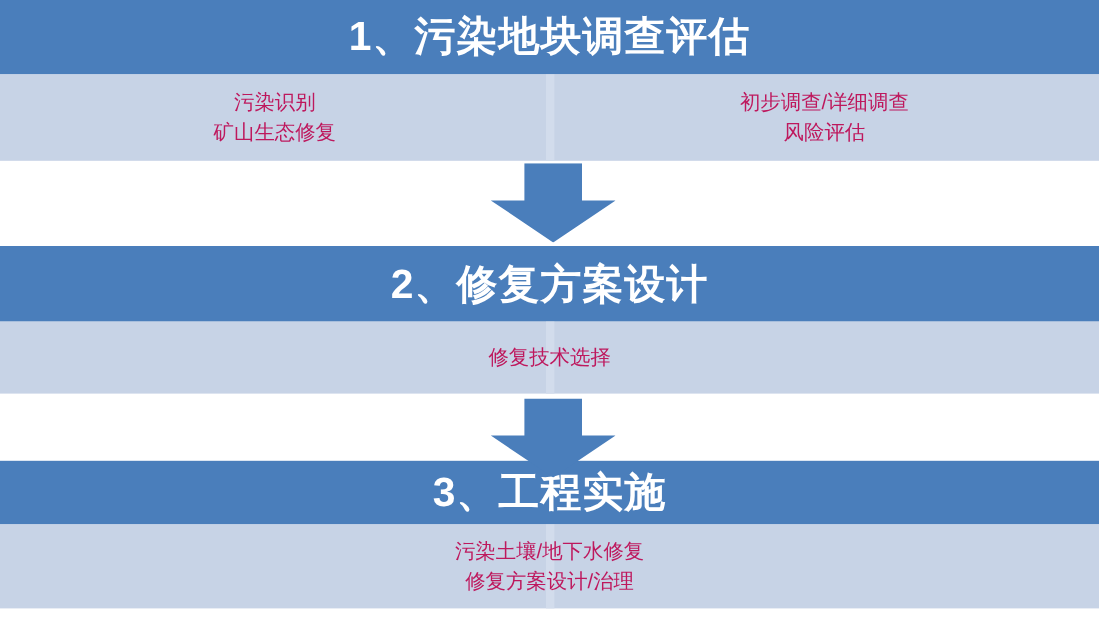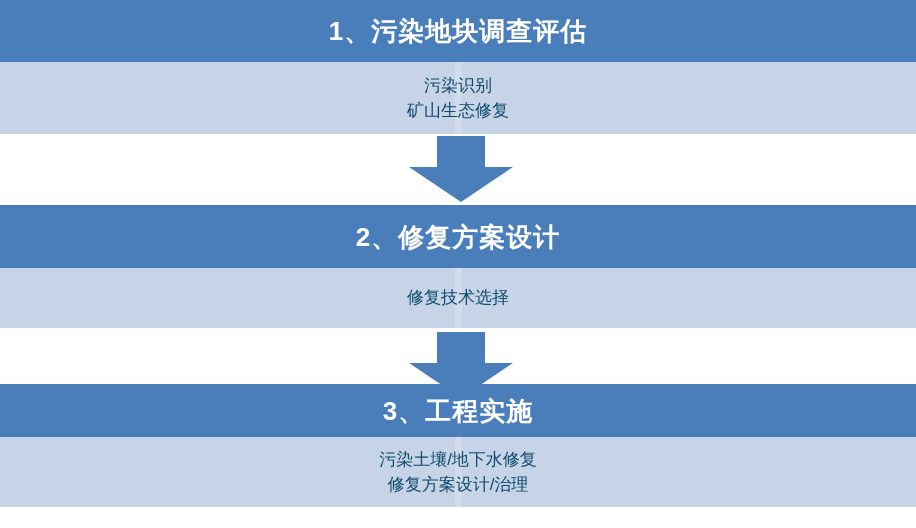--- a/index.html
+++ b/index.html
@@ -33,21 +33,21 @@
     width: 100%;
     background: #4a7ebb;
     color: #ffffff;
     display: flex;
     align-items: center;
     justify-content: center;
     box-sizing: border-box;
     letter-spacing: 1px;
   }
   .stage-header-text {
-    font-size: 26px;
+    font-size: 34px;
     font-weight: bold;
     line-height: 1;
     color: #ffffff;
     white-space: nowrap;
   }
 
   .stage-body {
     width: 100%;
     background: #c7d3e6;
     display: flex;
@@ -70,21 +70,21 @@
     display: flex;
     flex-direction: column;
     align-items: center;
     justify-content: center;
     box-sizing: border-box;
     position: relative;
     z-index: 2;
   }
   .col-item {
     font-size: 17px;
-    color: #0c4a6e;
+    color: #be185d;
     line-height: 1.45;
     white-space: nowrap;
   }
 
   
   .arrow {
     position: absolute;
     left: 409px;
     width: 104px;
     height: 66px;
@@ -116,20 +116,24 @@
 
   <div class="stage" id="stage-1">
     <div class="stage-header">
       <span class="stage-header-text">1、污染地块调查评估</span>
     </div>
     <div class="stage-body">
       <div class="col">
         <div class="col-item">污染识别</div>
         <div class="col-item">矿山生态修复</div>
       </div>
+      <div class="col">
+        <div class="col-item">初步调查/详细调查</div>
+        <div class="col-item">风险评估</div>
+      </div>
     </div>
   </div>
 
   <div class="arrow" id="arrow-1">
     <svg width="104" height="66" viewBox="0 0 104 66" aria-hidden="true">
       <polygon points="28,0 76,0 76,31 104,31 52,66 0,31 28,31" fill="#4a7ebb"></polygon>
     </svg>
   </div>
 
   <div class="stage" id="stage-2">

